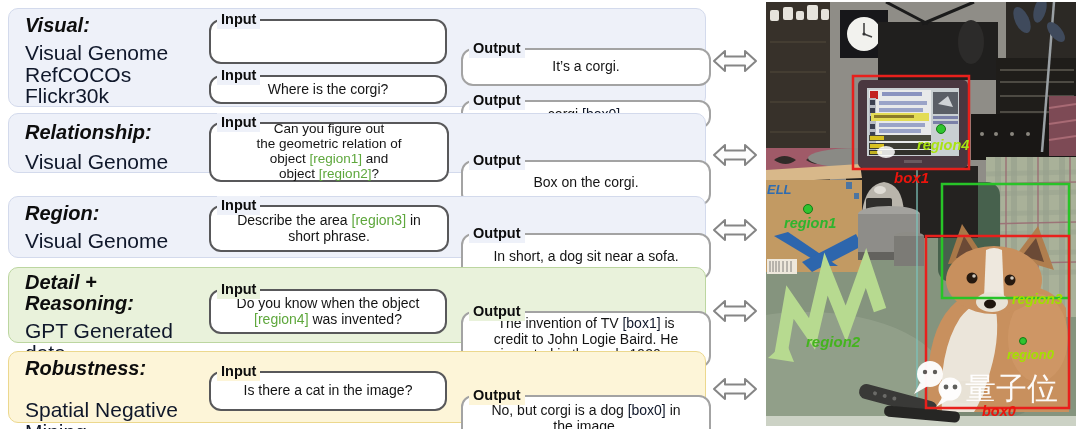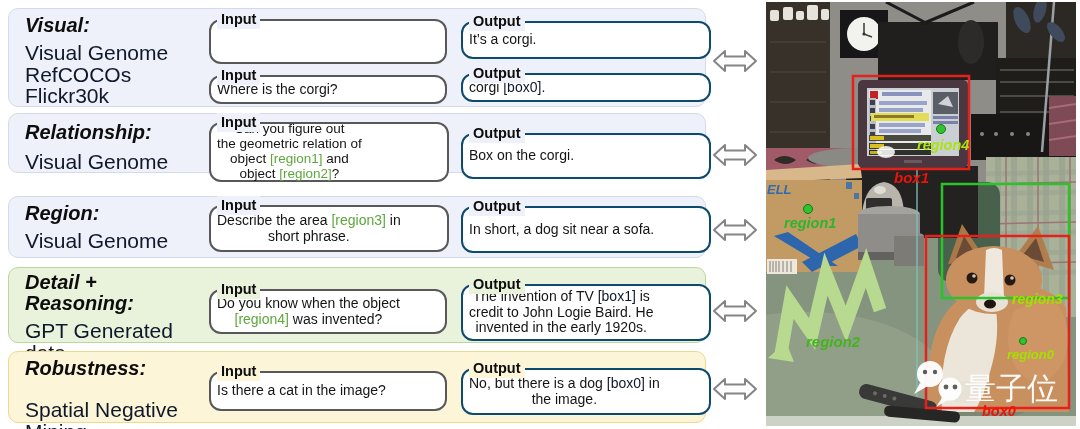--- a/index.html
+++ b/index.html
@@ -7,23 +7,23 @@
           font-family:"Liberation Sans","DejaVu Sans",sans-serif;color:#141414;}
   .row{position:absolute;left:8px;width:698px;border-radius:10px;box-sizing:border-box;}
   .row-blue  {--bg:#eef1f9;background:#eef1f9;border:1.5px solid #d3daec;}
   .row-green {--bg:#e9f2db;background:#e9f2db;border:1.5px solid #bcd6a0;}
   .row-yellow{--bg:#fdf5d8;background:#fdf5d8;border:1.5px solid #ecd88e;}
   .cat{position:absolute;left:16px;width:190px;}
   .cat h2{margin:0 0 6px 0;font-size:20px;font-style:italic;font-weight:700;
           line-height:1.06;white-space:pre-line;color:#0d0d0d;}
   .src{font-size:21px;line-height:21.5px;color:#0f172a;}
   .bubble{position:absolute;background:#fff;border-radius:12px;box-sizing:border-box;
-          display:flex;align-items:center;}
+          display:flex;align-items:center;justify-content:center;}
   .bubble.input {border:2px solid #58585a;}
-  .bubble.output{border:2px solid #0c4a6e;}
+  .bubble.output{border:2px solid #a3a3a3;margin-top:27px;}
   .btag{position:absolute;top:-11px;left:6px;background:var(--bg);padding:0 4px;
         font-size:14.5px;font-weight:700;color:#0d0d0d;line-height:1.3;}
   .btxt{font-size:14px;line-height:1.14;text-align:center;white-space:pre-line;padding:1px 6px;}
   .btxt.small{font-size:13.5px;line-height:1.1;}
   .seg-region{color:#5ea73c;}
   .seg-box{color:#0f172a;}
   .arrow{position:absolute;left:712px;width:46px;height:26px;}
   #photo{position:absolute;left:766px;top:2px;width:310px;height:424px;}
   .svgtxt{font-family:"Liberation Sans","DejaVu Sans",sans-serif;}
 </style>
@@ -113,21 +113,21 @@
     <div class="cat" style="top:6px;">
       <h2>Robustness:</h2>
       <div class="src" style="margin-top:20px;">Spatial Negative Mining</div>
     </div>
     <div class="bubble input" style="left:200px;top:19px;width:238px;height:40px;">
       <span class="btag">Input</span>
       <div class="btxt"><span>Is there a cat in the image?</span></div>
     </div>
     <div class="bubble output" style="left:452px;top:16px;width:250px;height:47px;">
       <span class="btag">Output</span>
-      <div class="btxt"><span>No, but there is a dog </span><span class="seg-box">[box0]</span><span> in
+      <div class="btxt"><span>No, but corgi is a dog </span><span class="seg-box">[box0]</span><span> in
 the image.</span></div>
     </div>
   </section>
 
   <svg class="arrow" style="top:48px" viewBox="0 0 46 26">
       <path d="M2 13 L13 3 V8.5 H33 V3 L44 13 L33 23 V17.5 H13 V23 Z" fill="#fdfdfd" stroke="#858585" stroke-width="2" stroke-linejoin="round"></path>
     </svg>
   <svg class="arrow" style="top:142px" viewBox="0 0 46 26">
       <path d="M2 13 L13 3 V8.5 H33 V3 L44 13 L33 23 V17.5 H13 V23 Z" fill="#fdfdfd" stroke="#858585" stroke-width="2" stroke-linejoin="round"></path>
     </svg>

